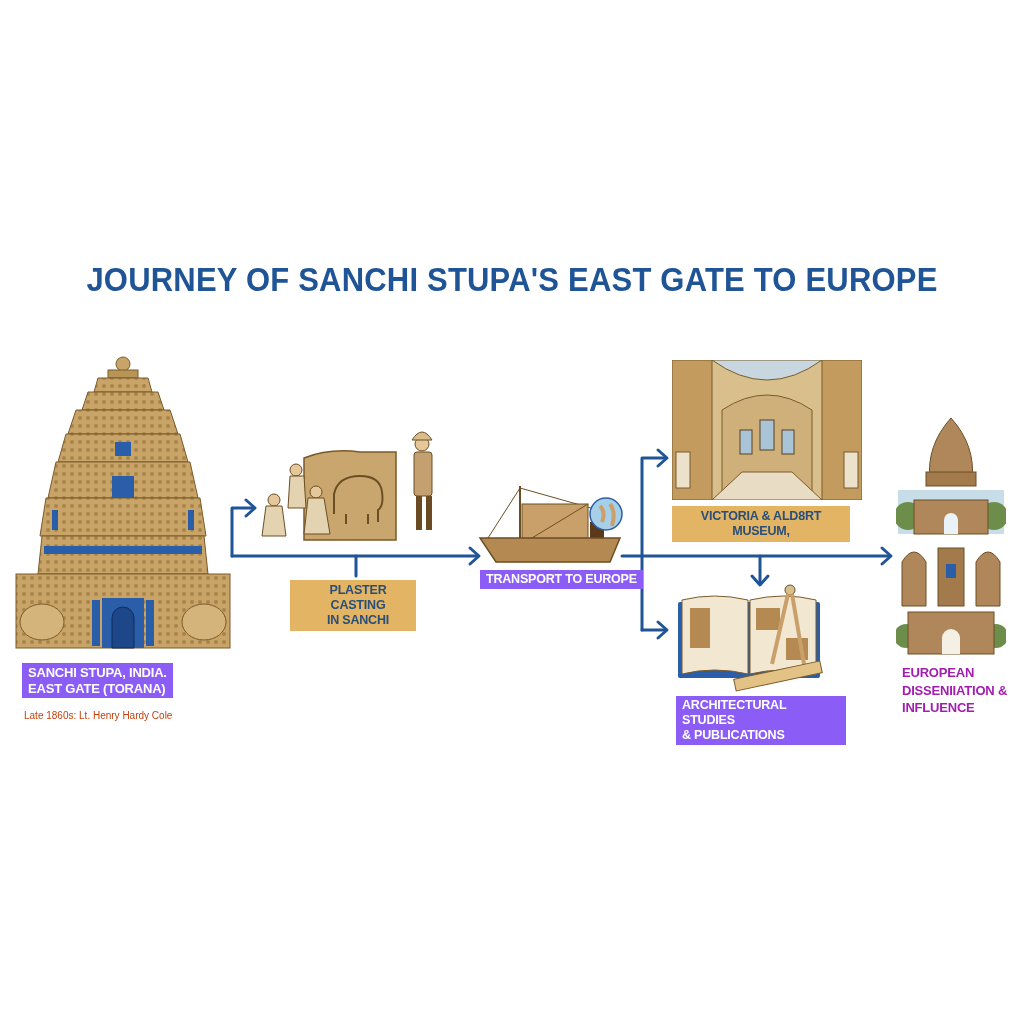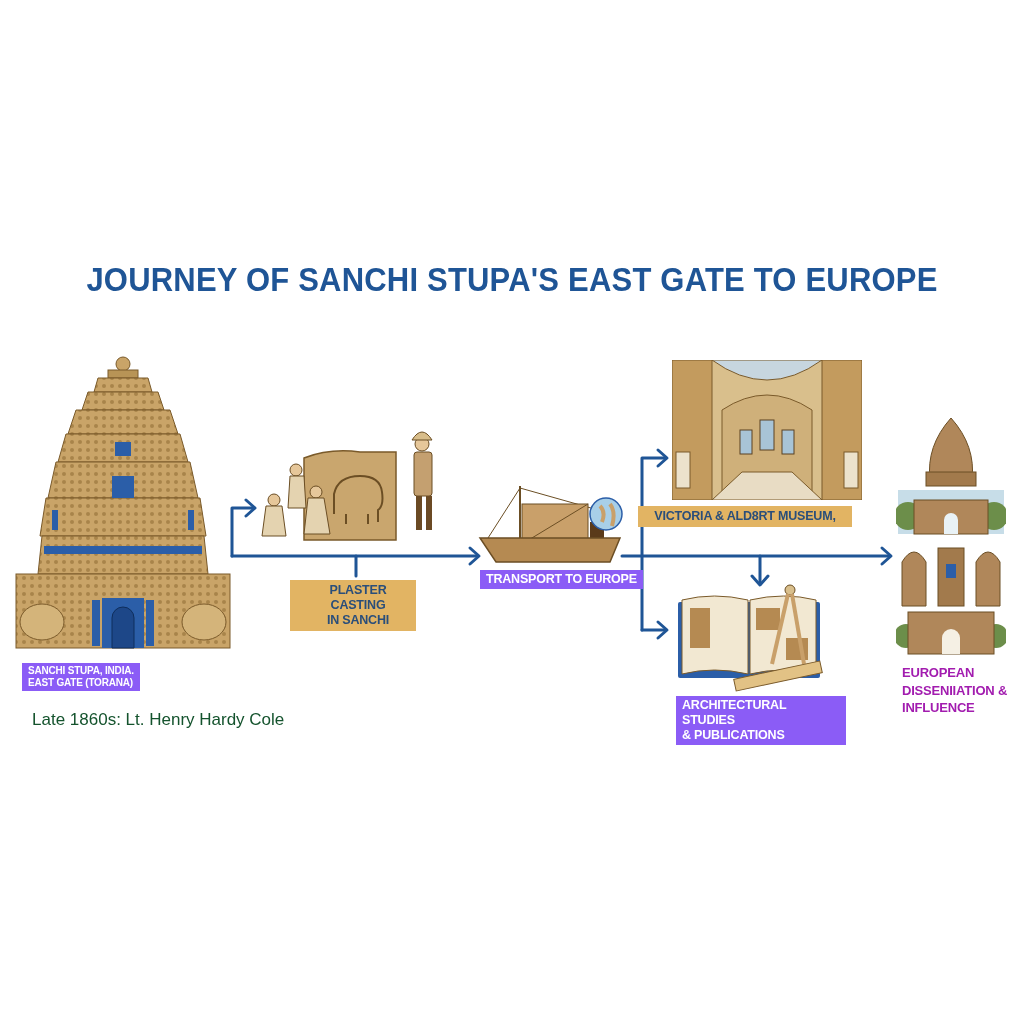--- a/index.html
+++ b/index.html
@@ -16,21 +16,21 @@
 
     .label {
       position: absolute; font-weight: bold; text-transform: uppercase; line-height: 1.2;
       font-size: 12.5px; letter-spacing: -0.2px;
     }
     .label.blue { background: #8b5cf6; color: #ffffff; padding: 2px 6px; }
     .label.gold { background: #e2b463; color: #2a4e7a; padding: 3px 6px; text-align: center; }
     .label.plain { color: #a21caf; font-size: 13px; line-height: 1.35; }
 
     .caption {
-      position: absolute; color: #14532d; font-size: 17px; font-weight: normal; margin-left: 8px;
+      position: absolute; color: #c2410c; font-size: 10px; font-weight: normal;
     }
 
     .illus { position: absolute; }
   </style>
 </head>
 <body>
 
 <div class="title">JOURNEY OF SANCHI STUPA'S EAST GATE TO EUROPE</div>
 
 <svg class="arrows" viewBox="0 0 1024 1024">
@@ -87,21 +87,21 @@
 
   <ellipse cx="30" cy="272" rx="22" ry="18" fill="#d4b47a" stroke="#7a5a2a"></ellipse>
   <ellipse cx="192" cy="272" rx="22" ry="18" fill="#d4b47a" stroke="#7a5a2a"></ellipse>
 
   <rect x="90" y="248" width="42" height="50" fill="#2b5ea8"></rect>
   <path d="M100 298 V268 A11 11 0 0 1 122 268 V298 Z" fill="#1d4788" stroke="#0f2e5c"></path>
   <rect x="80" y="250" width="8" height="46" fill="#2b5ea8"></rect>
   <rect x="134" y="250" width="8" height="46" fill="#2b5ea8"></rect>
 </svg>
 
-<div class="label blue" style="left:22px; top:663px; font-size:10px;">
+<div class="label blue" style="left:22px; top:663px; font-size:13px;">
   <div>SANCHI STUPA, INDIA.</div>
   <div>EAST GATE (TORANA)</div>
 </div>
 <div class="caption" style="left:24px; top:710px;">Late 1860s: Lt. Henry Hardy Cole</div>
 
 <svg class="illus" style="left:260px; top:418px; width:200px; height:132px;" viewBox="0 0 200 132">
 
   <path d="M44 40 Q70 30 100 34 H136 V122 H44 Z" fill="#c9a66e" stroke="#7a5a2a" stroke-width="1.5"></path>
 
   <path d="M74 96 V76 Q78 58 100 58 Q120 58 122 74 Q124 88 118 92 V104 M86 96 V106 M108 96 V106" fill="none" stroke="#6b4e24" stroke-width="2"></path>
@@ -159,21 +159,21 @@
   <rect x="88" y="60" width="14" height="30" fill="#a8c4d6" stroke="#5a4020"></rect>
   <rect x="68" y="70" width="12" height="24" fill="#a8c4d6" stroke="#5a4020"></rect>
   <rect x="110" y="70" width="12" height="24" fill="#a8c4d6" stroke="#5a4020"></rect>
 
   <path d="M40 140 L70 112 H120 L150 140 Z" fill="#e8dcc4" stroke="#7a5a2a"></path>
 
   <rect x="4" y="92" width="14" height="36" fill="#ece2cc" stroke="#7a5a2a"></rect>
   <rect x="172" y="92" width="14" height="36" fill="#ece2cc" stroke="#7a5a2a"></rect>
 </svg>
 
-<div class="label gold" style="left:638px; top:506px; width:214px;">
+<div class="label gold" style="left:672px; top:506px; width:178px;">
   <div>VICTORIA &amp; ALD8RT MUSEUM,</div>
 </div>
 
 <svg class="illus" style="left:674px; top:572px; width:150px; height:120px;" viewBox="0 0 150 120">
 
   <rect x="4" y="30" width="142" height="76" rx="2" fill="#2b5ea8"></rect>
 
   <path d="M8 28 Q40 20 74 28 V102 Q40 94 8 102 Z" fill="#f2e8d2" stroke="#7a5a2a"></path>
   <path d="M76 28 Q110 20 142 28 V102 Q110 94 76 102 Z" fill="#f2e8d2" stroke="#7a5a2a"></path>
   <rect x="16" y="36" width="20" height="40" fill="#b58a52"></rect>

